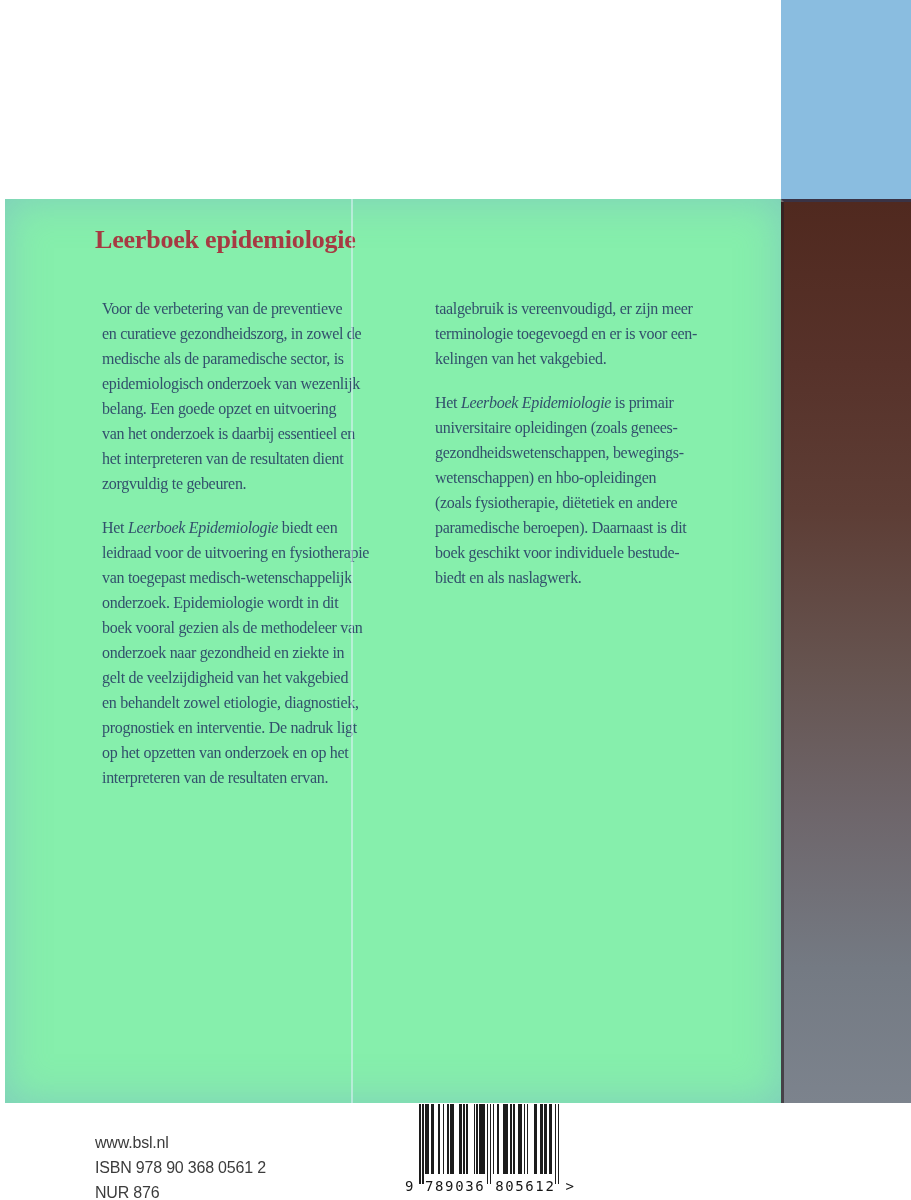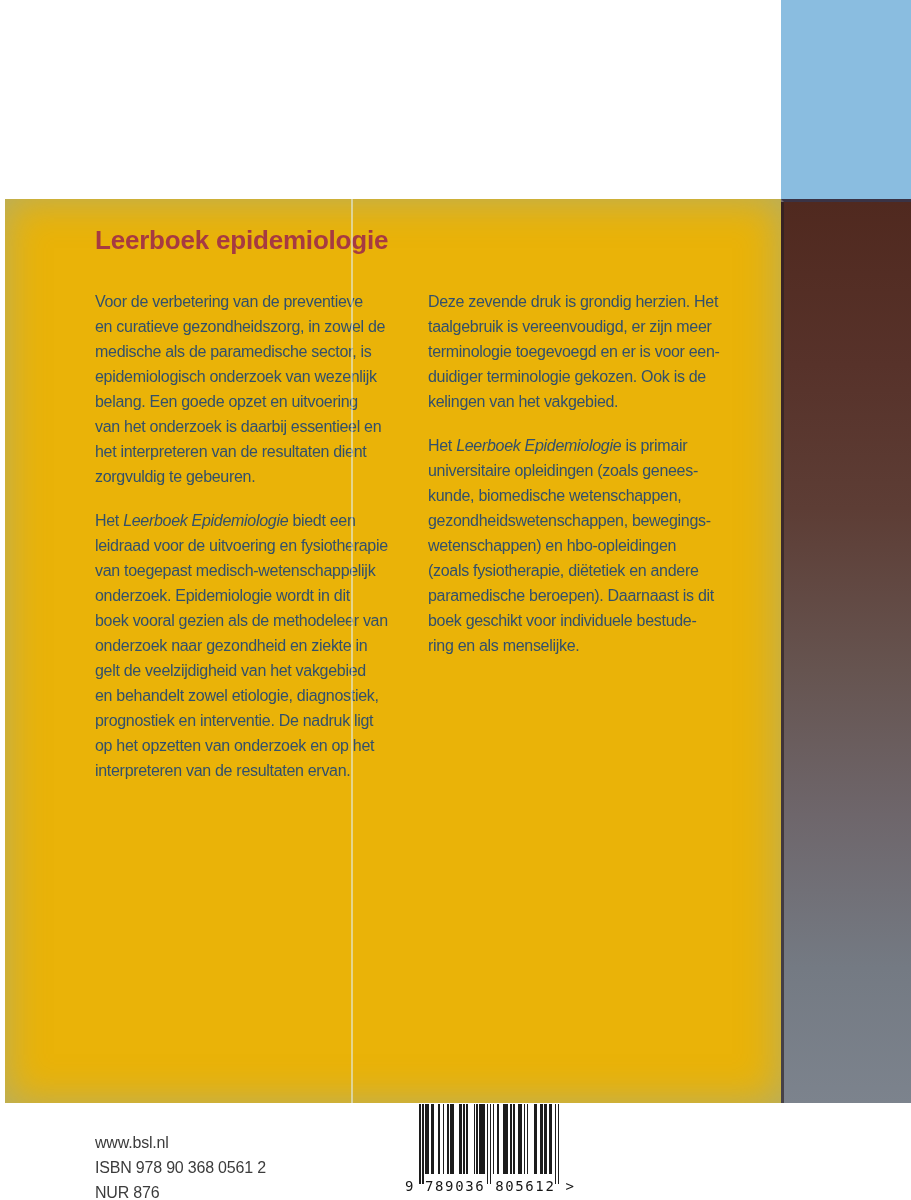--- a/index.html
+++ b/index.html
@@ -4,30 +4,30 @@
 <style>
   html,body{margin:0;padding:0;background:#ffffff;width:911px;height:1200px;overflow:hidden;}
   .page{position:relative;width:911px;height:1200px;background:#ffffff;font-family:"Liberation Sans","DejaVu Sans",sans-serif;}
 
   .corner-blue{position:absolute;left:781px;top:0;width:130px;height:199px;background:#8abde0;}
 
   .right-strip{position:absolute;left:781px;top:199px;width:130px;height:904px;box-sizing:border-box;
     border-top:3px solid #3a3345;border-left:3px solid rgba(42,30,36,0.65);
     background:linear-gradient(180deg,#50291f 0%,#57322a 18%,#5d3d35 34%,#665450 52%,#6e666b 68%,#747a83 85%,#7c838d 100%);}
 
-  .cover{position:absolute;left:5px;top:199px;width:776px;height:904px;background:#eab308;
-    box-shadow:inset 0 0 40px rgba(120,170,205,0.5);}
+  .cover{position:absolute;left:5px;top:199px;width:776px;height:904px;background:#86efac;
+    box-shadow:inset 0 0 40px rgba(120,170,205,0.5);font-family:Liberation Serif, serif;}
   .crease{position:absolute;left:346px;top:0;width:2px;height:904px;background:rgba(224,240,249,0.55);}
 
   .title{margin:0;padding:26px 0 0 90px;font-size:26px;line-height:30px;font-weight:bold;
     color:#a63a42;letter-spacing:-0.2px;}
 
   .cols{display:flex;margin:34px 0 0 90px;}
   .col{width:333px;flex:none;}
-  .para{margin:0;}
+  .para{margin:7px;}
   .para + .para{margin-top:19px;}
   .line{white-space:nowrap;font-size:16px;line-height:25px;letter-spacing:-0.3px;color:#32506c;}
 
   .footer{position:absolute;left:0;top:1103px;width:911px;height:97px;background:#ffffff;}
   .footer-text{position:absolute;left:95px;top:27px;font-size:16px;line-height:25px;
     letter-spacing:-0.2px;color:#3c3c3c;}
 
   .barcode{position:absolute;left:405px;top:1px;width:172px;height:96px;}
   .barcode svg{position:absolute;left:14px;top:0;width:140px;height:80px;}
   .barcode-digits{position:absolute;left:0;top:74px;width:172px;font-family:"DejaVu Sans Mono","Liberation Mono",monospace;
@@ -66,36 +66,33 @@
             <div class="line"><span>onderzoek naar gezondheid en ziekte in</span></div>
             <div class="line"><span>gelt de veelzijdigheid van het vakgebied</span></div>
             <div class="line"><span>en behandelt zowel etiologie, diagnostiek,</span></div>
             <div class="line"><span>prognostiek en interventie. De nadruk ligt</span></div>
             <div class="line"><span>op het opzetten van onderzoek en op het</span></div>
             <div class="line"><span>interpreteren van de resultaten ervan.</span></div>
           </div>
       </div>
       <div class="col">
         <div class="para">
-            <div class="line"><span>Deze zevende druk is grondig herzien. Het</span></div>
             <div class="line"><span>taalgebruik is vereenvoudigd, er zijn meer</span></div>
             <div class="line"><span>terminologie toegevoegd en er is voor een-</span></div>
-            <div class="line"><span>duidiger terminologie gekozen. Ook is de</span></div>
             <div class="line"><span>kelingen van het vakgebied.</span></div>
           </div>
         <div class="para">
             <div class="line"><span>Het </span><span style="font-style: italic;">Leerboek Epidemiologie</span><span> is primair</span></div>
             <div class="line"><span>universitaire opleidingen (zoals genees-</span></div>
-            <div class="line"><span>kunde, biomedische wetenschappen,</span></div>
             <div class="line"><span>gezondheidswetenschappen, bewegings-</span></div>
             <div class="line"><span>wetenschappen) en hbo-opleidingen</span></div>
             <div class="line"><span>(zoals fysiotherapie, diëtetiek en andere</span></div>
             <div class="line"><span>paramedische beroepen). Daarnaast is dit</span></div>
             <div class="line"><span>boek geschikt voor individuele bestude-</span></div>
-            <div class="line"><span>ring en als menselijke.</span></div>
+            <div class="line"><span>biedt en als naslagwerk.</span></div>
           </div>
       </div>
     </div>
   </div>
 
   <div class="footer">
     <div class="footer-text">
       <div>www.bsl.nl</div>
       <div>ISBN 978 90 368 0561 2</div>
       <div>NUR 876</div>

